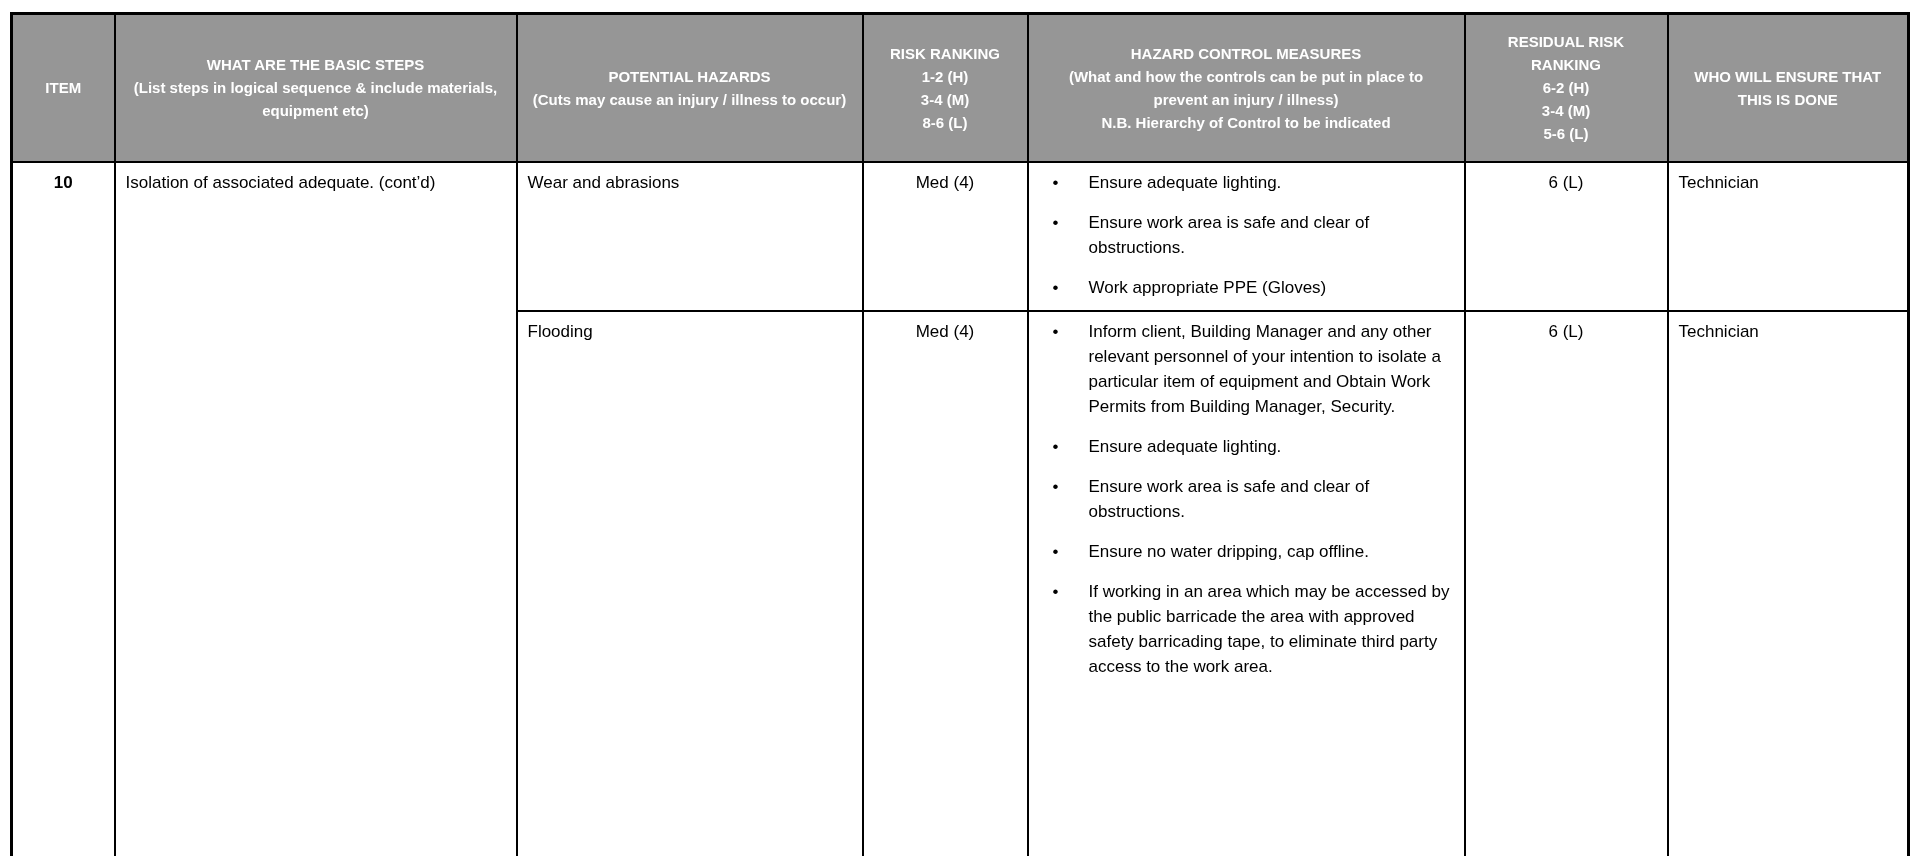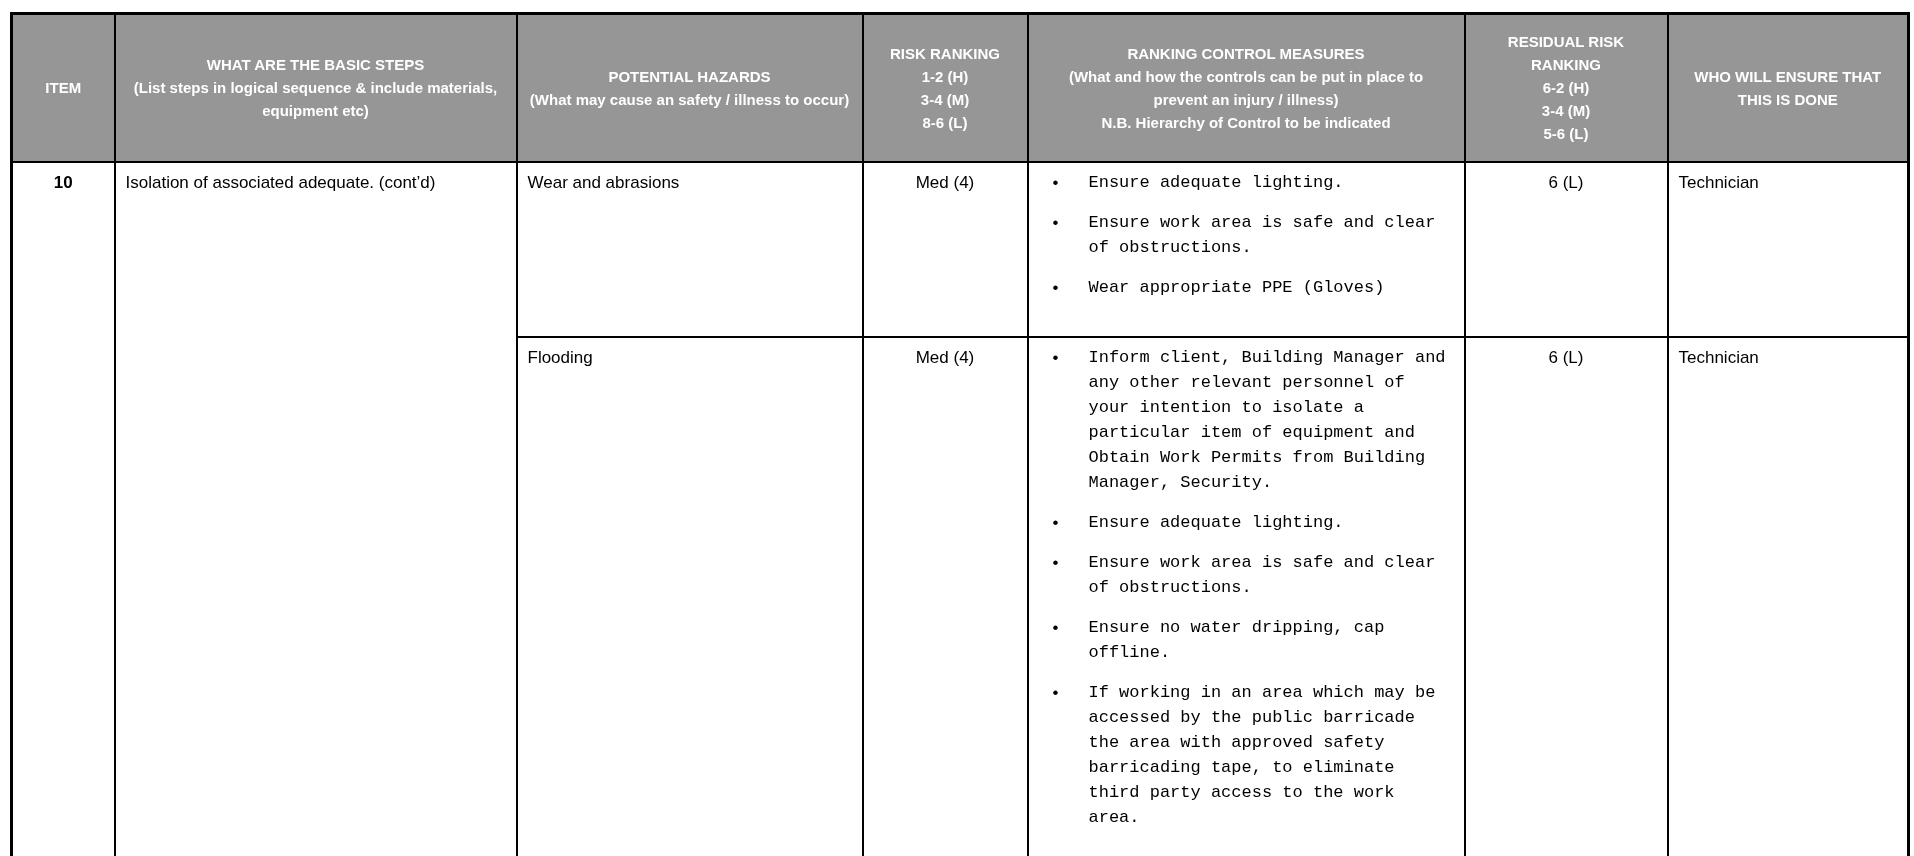--- a/index.html
+++ b/index.html
@@ -33,21 +33,21 @@
     color: #ffffff;
     font-weight: bold;
     font-size: 15px;
     line-height: 23px;
     text-align: center;
     vertical-align: middle;
     padding: 4px 12px;
     white-space: pre-line;
   }
   thead tr { height: 148px; }
-  tr.subrow-1 { height: 175px; }
+  tr.subrow-1 { height: 149px; }
   tr.subrow-2 { height: 570px; }
   table.risk-table td {
     vertical-align: top;
     font-size: 17px;
     line-height: 25px;
     padding: 7px 10px;
     background: #ffffff;
   }
   td.item-cell {
     text-align: center;
@@ -65,21 +65,21 @@
     align-items: flex-start;
     margin: 0 0 15px 14px;
     line-height: 25px;
   }
   ul.controls li:last-child { margin-bottom: 0; }
   ul.controls .blt {
     flex: 0 0 36px;
     width: 36px;
     font-size: 17px;
   }
-  ul.controls .ctext { flex: 1 1 auto; font-family: Liberation Mono, monospace; }
+  ul.controls .ctext { flex: 1 1 auto; }
 </style>
 </head>
 <body>
 
 <div class="page">
   <table class="risk-table">
     <colgroup>
       <col style="width:103px">
       <col style="width:402px">
       <col style="width:346px">
@@ -87,26 +87,26 @@
       <col style="width:437px">
       <col style="width:203px">
       <col style="width:241px">
     </colgroup>
     <thead>
       <tr>
         <th>ITEM</th>
         <th>WHAT ARE THE BASIC STEPS
 (List steps in logical sequence &amp; include materials, equipment etc)</th>
         <th>POTENTIAL HAZARDS
-(What may cause an safety / illness to occur)</th>
+(Cuts may cause an injury / illness to occur)</th>
         <th>RISK RANKING
 1-2 (H)
 3-4 (M)
 8-6 (L)</th>
-        <th>RANKING CONTROL MEASURES
+        <th>HAZARD CONTROL MEASURES
 (What and how the controls can be put in place to prevent an injury / illness)
 N.B. Hierarchy of Control to be indicated</th>
         <th>RESIDUAL RISK RANKING
 6-2 (H)
 3-4 (M)
 5-6 (L)</th>
         <th>WHO WILL ENSURE THAT THIS IS DONE</th>
       </tr>
     </thead>
     <tbody>
@@ -120,21 +120,21 @@
               <li>
                 <span class="blt">•</span>
                 <span class="ctext">Ensure adequate lighting.</span>
               </li>
               <li>
                 <span class="blt">•</span>
                 <span class="ctext">Ensure work area is safe and clear of obstructions.</span>
               </li>
               <li>
                 <span class="blt">•</span>
-                <span class="ctext">Wear appropriate PPE (Gloves)</span>
+                <span class="ctext">Work appropriate PPE (Gloves)</span>
               </li>
             </ul>
         </td>
         <td class="center-cell">6 (L)</td>
         <td>Technician</td>
       </tr>
       <tr class="subrow-2">
         <td>Flooding</td>
         <td class="center-cell">Med (4)</td>
         <td>

